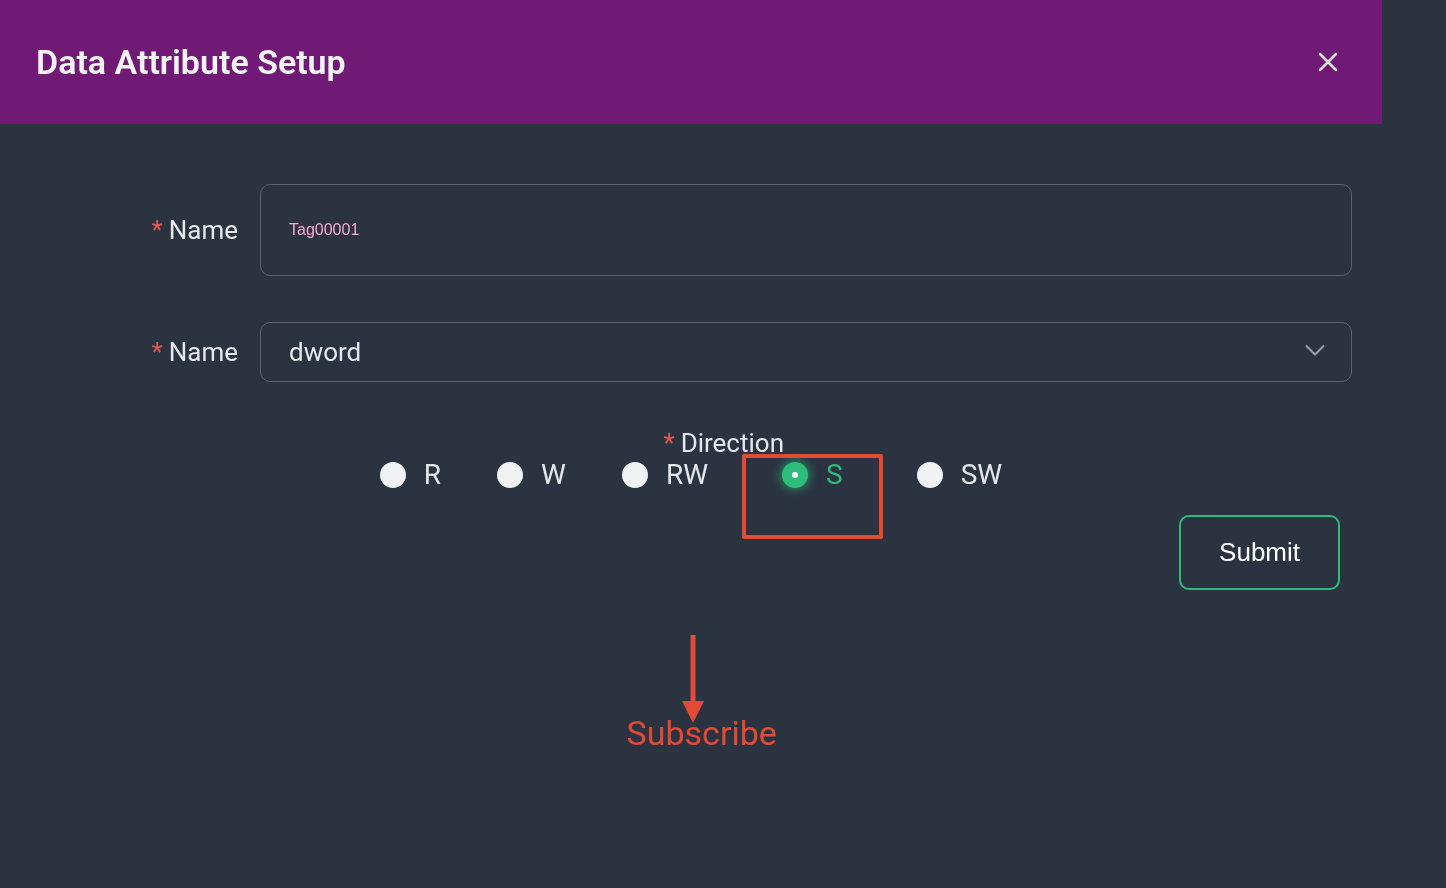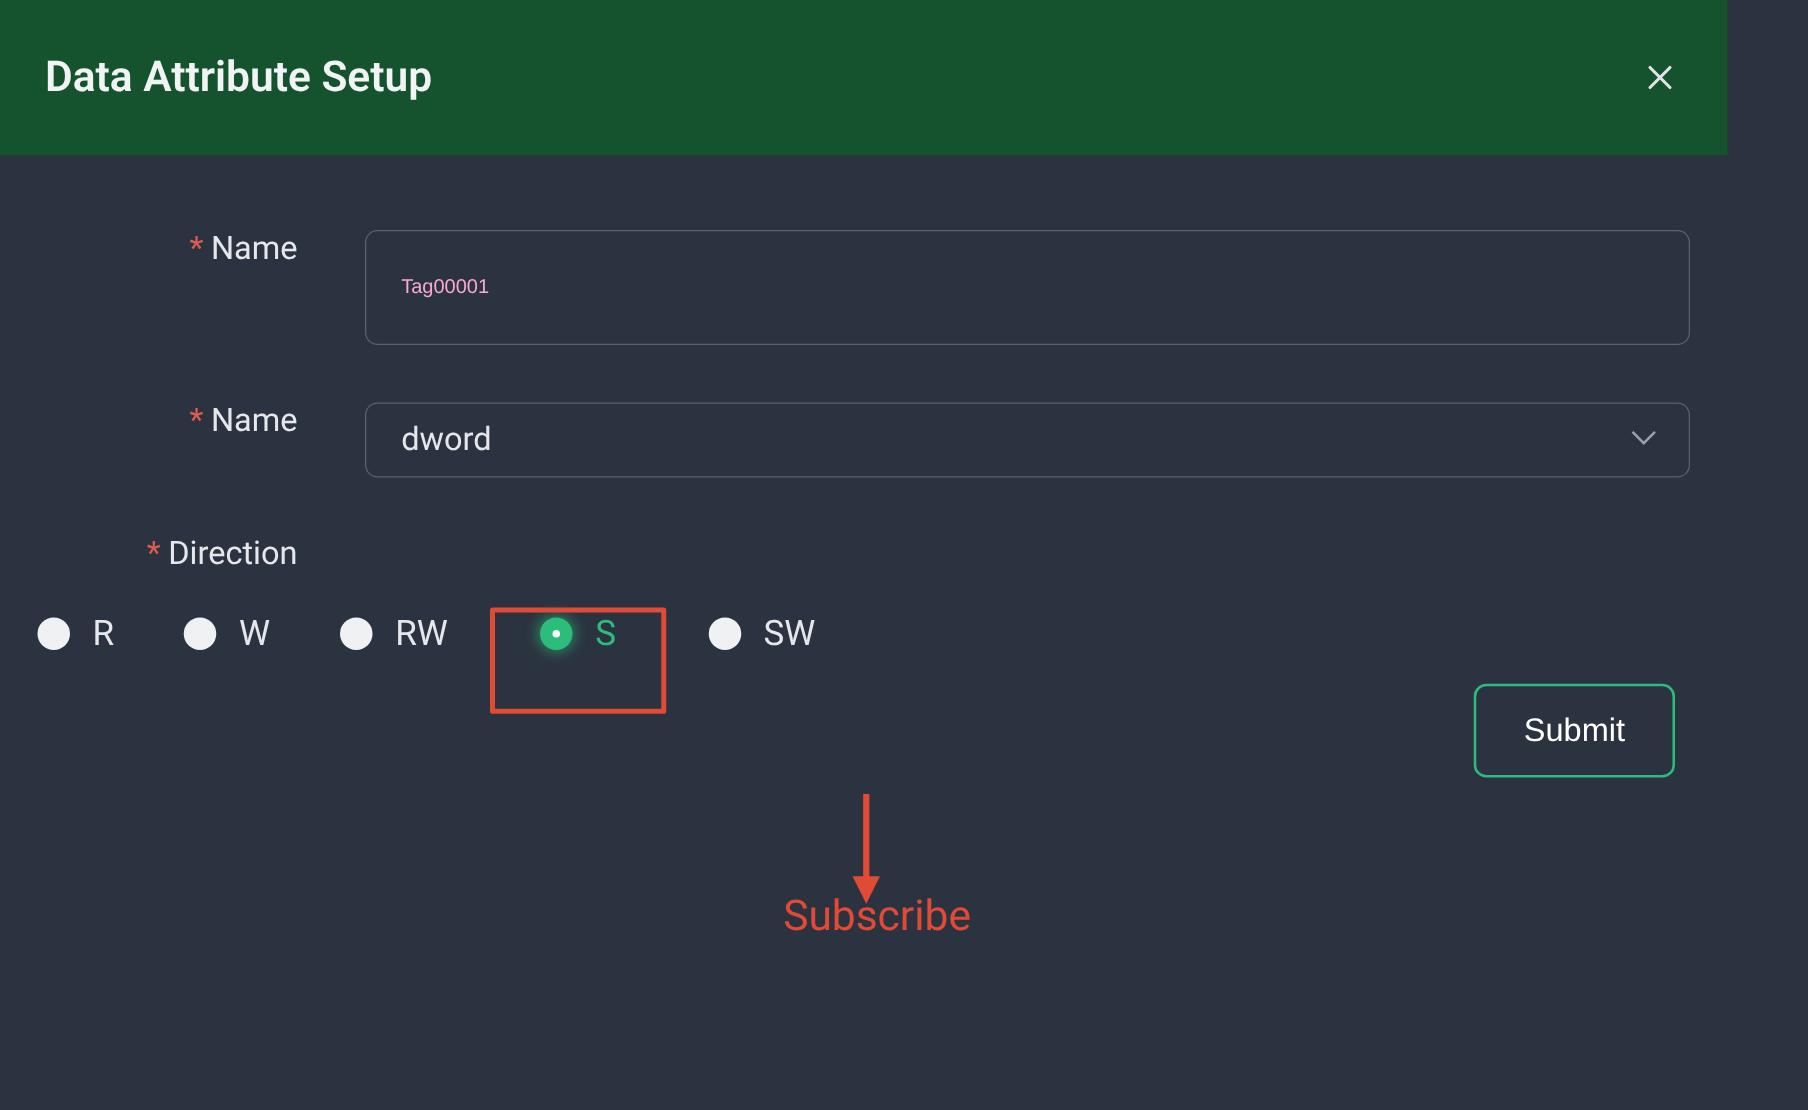--- a/index.html
+++ b/index.html
@@ -10,21 +10,21 @@
       height: 888px;
       overflow: hidden;
     }
     .dialog {
       width: 1382px;
       background: #2b3340;
       border-radius: 8px;
       overflow: visible;
     }
     .dialog-header {
-      background: #14532d;
+      background: #701a75;
       height: 124px;
       display: flex;
       align-items: center;
       justify-content: space-between;
       padding: 0 40px 0 36px;
     }
     .dialog-title {
       color: #f2f3f5;
       font-size: 34px;
       font-weight: 600;
@@ -37,22 +37,22 @@
       align-items: center;
       justify-content: center;
     }
     .close-icon svg { stroke: #e2e4e8; stroke-width: 2.5; }
     .dialog-body {
       padding: 60px 30px 30px 30px;
       position: relative;
     }
     .form-row {
       display: flex;
+      align-items: center;
       margin-bottom: 46px;
-      gap: 32px;
     }
     .form-label {
       width: 230px;
       text-align: right;
       color: #e6e7ea;
       font-size: 26px;
       padding-right: 22px;
       white-space: nowrap;
     }
     .required-asterisk {

